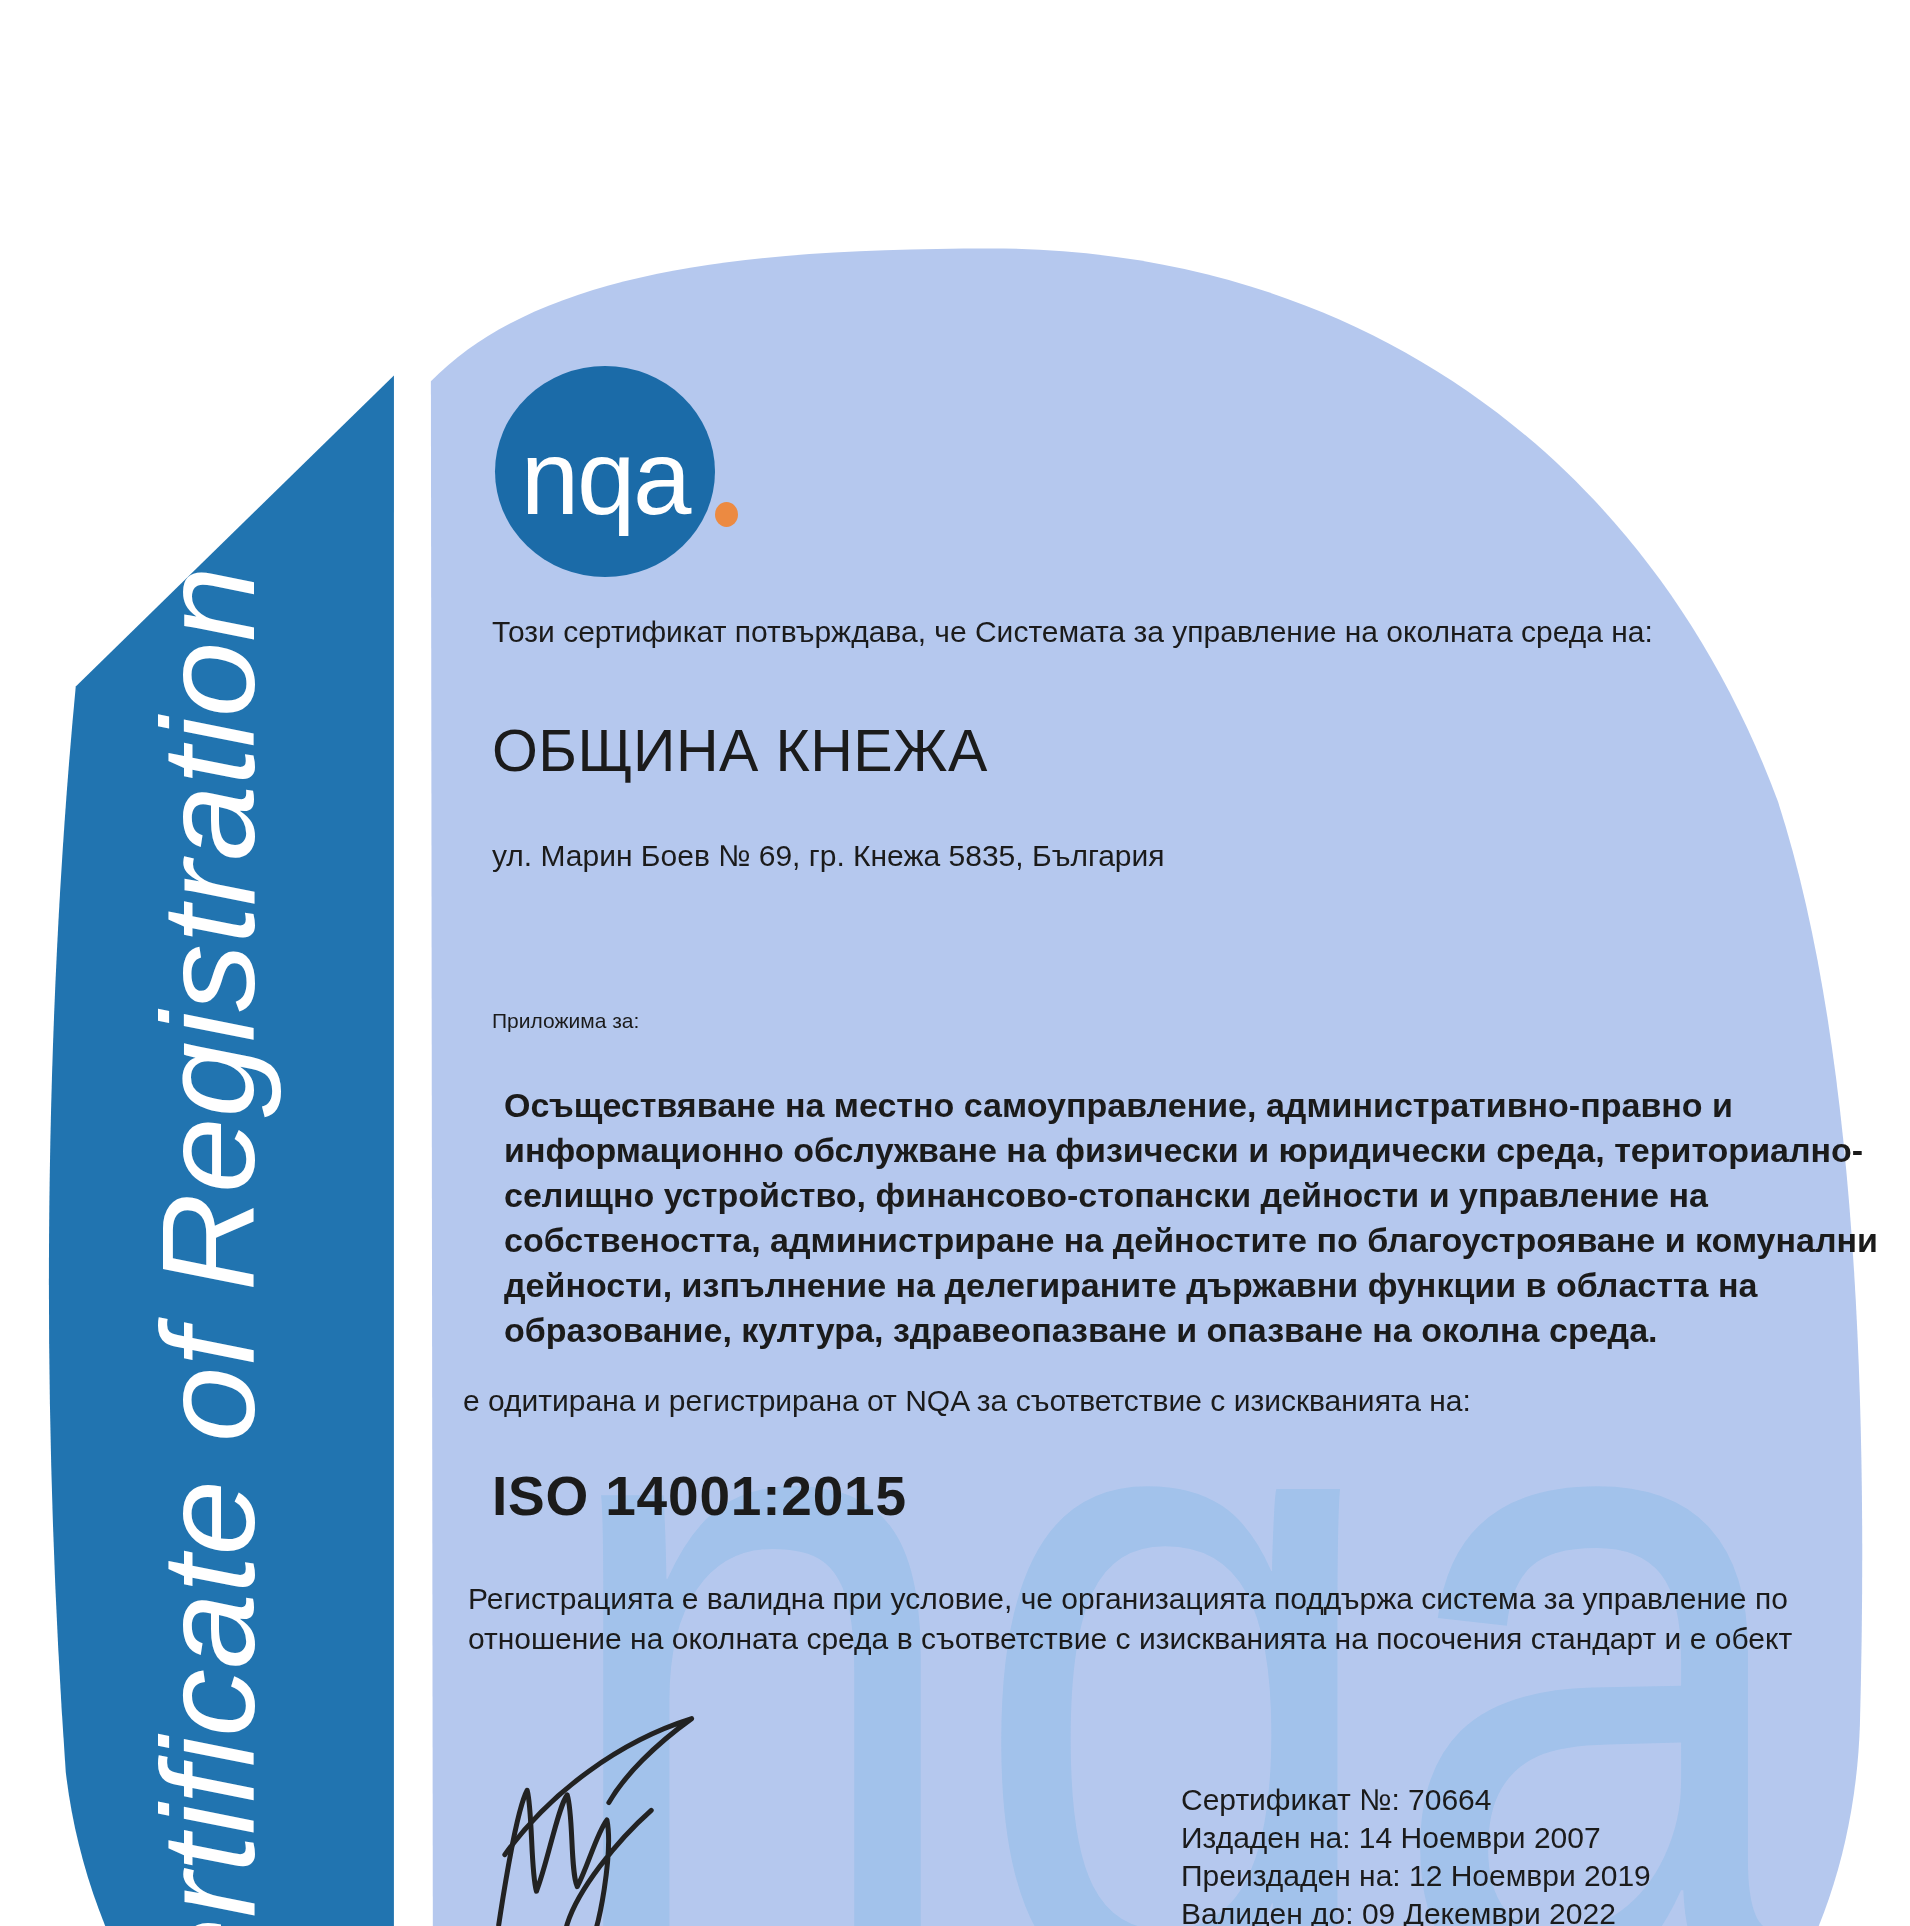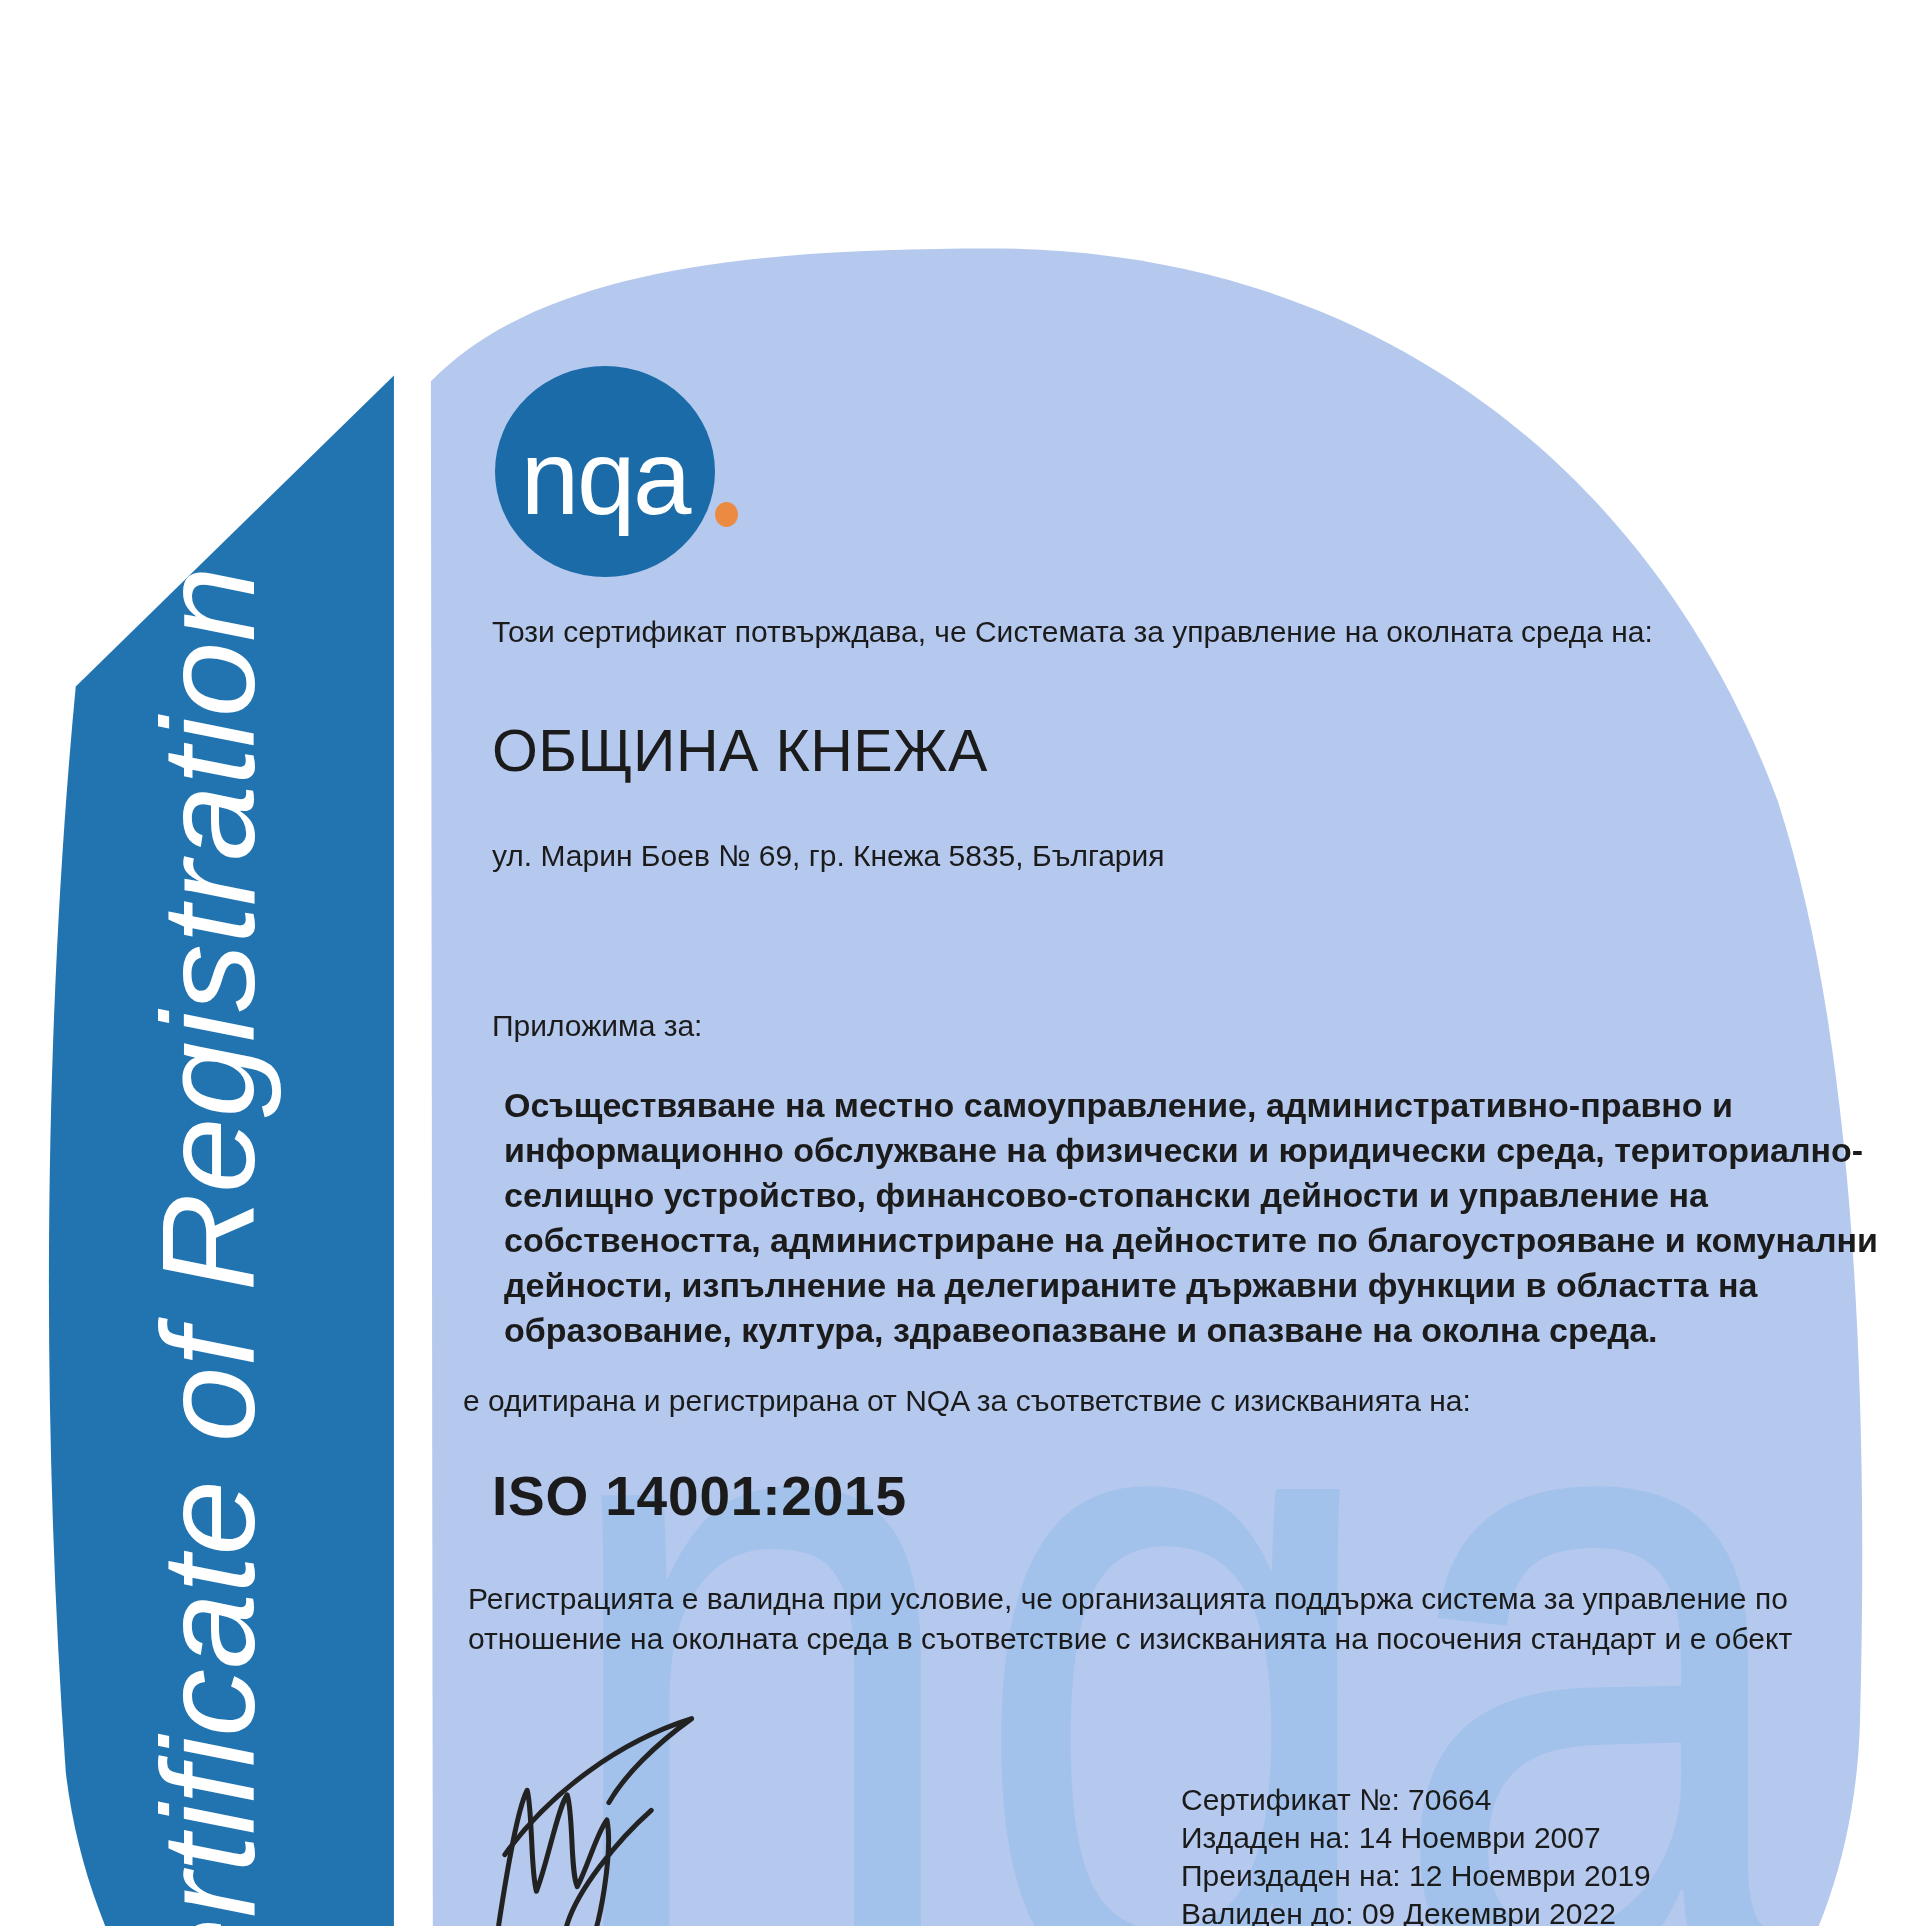--- a/index.html
+++ b/index.html
@@ -26,21 +26,21 @@
     letter-spacing:-2.3px;padding-top:11.6px;
   }
   .nqa-dot{
     left:715px;top:502px;width:23px;height:25px;
     background:#ec8a41;border-radius:50%;
   }
 
   .intro{left:492px;top:615px;font-size:30px;}
   .company{left:492px;top:717px;font-size:59px;font-weight:normal;letter-spacing:0.4px;}
   .address{left:492px;top:827px;font-size:30px;margin-top:12px;}
-  .applicable{left:492px;top:1009px;font-size:30px;}
+  .applicable{left:492px;top:1009px;font-size:21px;}
   .scope{left:504px;top:1083px;font-size:34px;font-weight:bold;line-height:45px;}
   .audited{left:463px;top:1384px;font-size:30px;}
   .standard{left:492px;top:1464px;font-size:55px;font-weight:bold;letter-spacing:0.8px;}
   .validity{left:468px;top:1579px;font-size:30px;line-height:40px;}
   .details{left:1181px;top:1781px;font-size:30px;line-height:38px;}
 </style>
 </head>
 <body>
 
 <div class="page">

